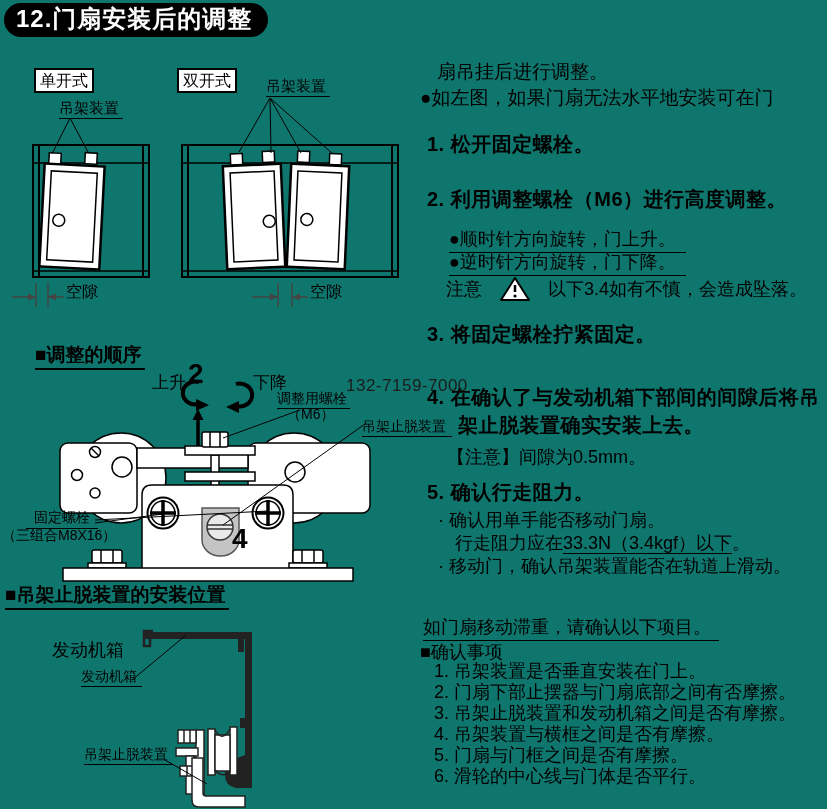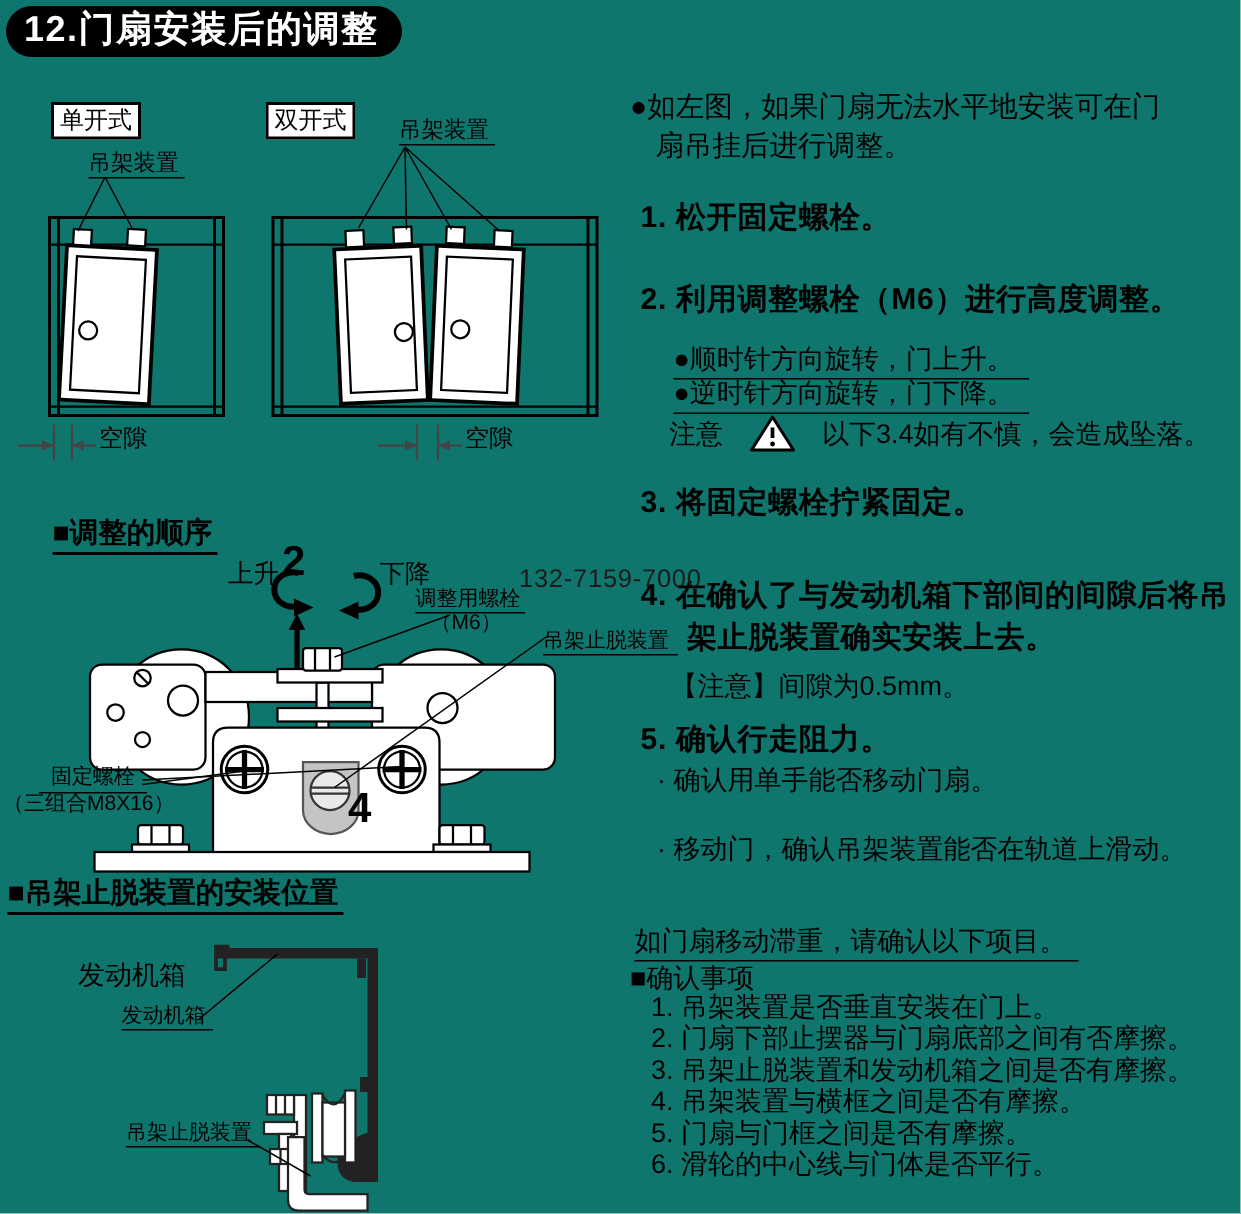--- a/index.html
+++ b/index.html
@@ -242,22 +242,22 @@
     </g>
   </svg>
 
   <div class="abs" style="left:52px;top:638px;font-size:18px;">发动机箱</div>
   <div class="abs ul lbl14" style="left:81px;top:668px;padding-right:5px;">发动机箱</div>
   <div class="abs ul lbl14" style="left:84px;top:746px;padding-right:5px;">吊架止脱装置</div>
 
   <div class="abs" style="left:346px;top:376px;font-size:17px;color:#1b1b1b;letter-spacing:0.5px;z-index:5;">132-7159-7000</div>
 
   <div class="abs" style="left:420px;top:59px;font-size:19px;line-height:26px;">
+    <div style="margin-left:17px;">扇吊挂后进行调整。</div>
     <div>●如左图，如果门扇无法水平地安装可在门</div>
-    <div style="margin-left:17px;">扇吊挂后进行调整。</div>
   </div>
 
   <div class="abs step" style="left:427px;top:131px;">1. 松开固定螺栓。</div>
 
   <div class="abs step" style="left:427px;top:186px;">2. 利用调整螺栓（M6）进行高度调整。</div>
 
   <div class="abs ul body18" style="left:449px;top:250px;padding-right:10px;padding-bottom:1px;">●逆时针方向旋转，门下降。</div>
   <div class="abs ul body18" style="left:449px;top:227px;padding-right:10px;padding-bottom:1px;">●顺时针方向旋转，门上升。</div>
 
   <div class="abs caution-row" style="left:446px;top:276px;">
@@ -275,20 +275,23 @@
   <div class="abs step" style="left:427px;top:383px;line-height:28px;">
     <div>4. 在确认了与发动机箱下部间的间隙后将吊</div>
     <div style="margin-left:31px;">架止脱装置确实安装上去。</div>
   </div>
 
   <div class="abs body18" style="left:447px;top:445px;">【注意】间隙为0.5mm。</div>
 
   <div class="abs step" style="left:427px;top:479px;">5. 确认行走阻力。</div>
 
   <div class="abs body18" style="left:438px;top:508px;">· 确认用单手能否移动门扇。</div>
+  <div class="abs body18" style="left:455px;top:531px;">
+    <span>行走阻力应在</span><span class="ul">33.3N（3.4kgf）以下</span><span>。</span>
+  </div>
   <div class="abs body18" style="left:438px;top:554px;">· 移动门，确认吊架装置能否在轨道上滑动。</div>
 
   <div class="abs ul body18" style="left:423px;top:615px;padding-right:8px;padding-bottom:1px;">如门扇移动滞重，请确认以下项目。</div>
   <div class="abs body18" style="left:420px;top:640px;">■确认事项</div>
   <div class="abs body18" style="left:434px;top:661px;line-height:21px;">
     <div>1. 吊架装置是否垂直安装在门上。</div>
     <div>2. 门扇下部止摆器与门扇底部之间有否摩擦。</div>
     <div>3. 吊架止脱装置和发动机箱之间是否有摩擦。</div>
     <div>4. 吊架装置与横框之间是否有摩擦。</div>
     <div>5. 门扇与门框之间是否有摩擦。</div>

